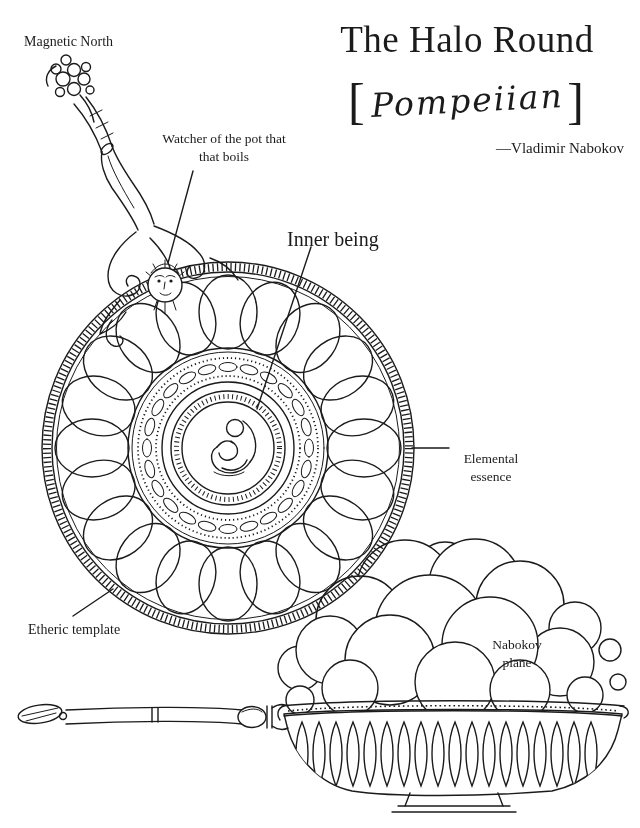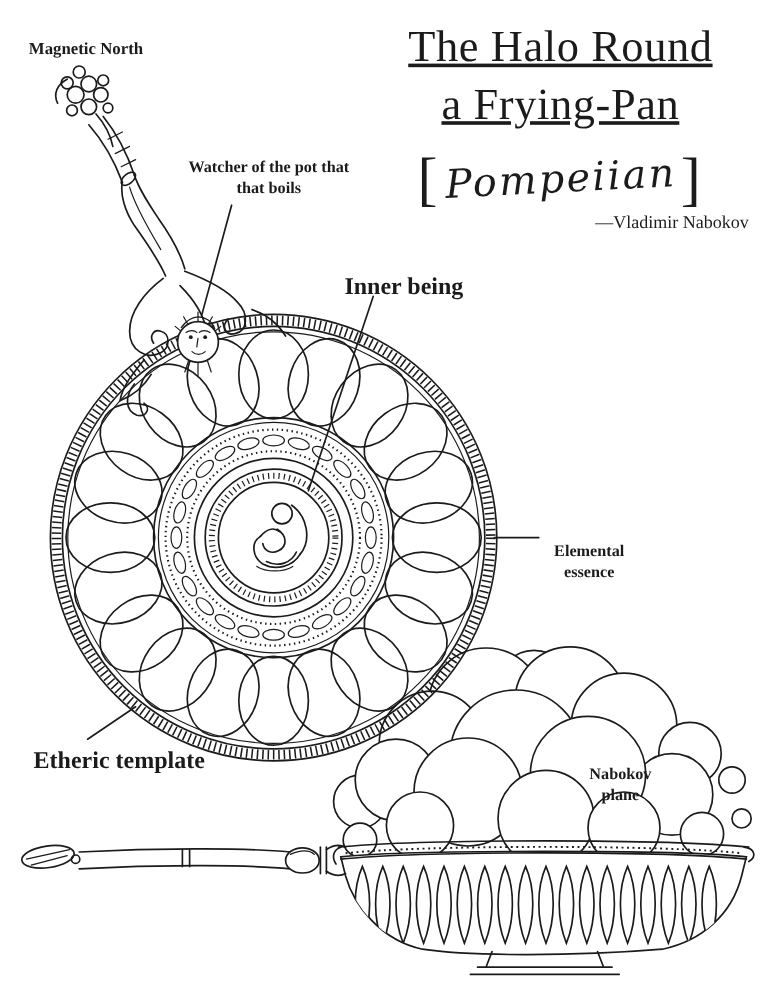--- a/index.html
+++ b/index.html
@@ -13,42 +13,42 @@
   .ln   { fill:none; stroke:var(--ink); stroke-width:1.4; stroke-linecap:round; }
   .thin { stroke-width:1; }
   .wf   { fill:#ffffff; stroke:var(--ink); stroke-width:1.4; }
   .tick { fill:none; stroke:var(--ink); stroke-width:8; stroke-dasharray:1.3 3.2; }
   .dot  { fill:none; stroke:var(--ink); stroke-width:1.8; stroke-dasharray:1.2 2.9; }
   .beads{ fill:none; stroke:var(--ink); stroke-width:5; stroke-dasharray:1 3.4; }
   .dotline { fill:none; stroke:var(--ink); stroke-width:1.6; stroke-dasharray:1.6 3; }
   .fill-ink { fill:var(--ink); stroke:none; }
 
   .label {
-    position:absolute; font-size:13.5px; line-height:1.3; color:var(--ink);font-weight:bold;
+    position:absolute; font-size:13.5px; line-height:1.3; color:var(--ink);
   }
   .center { text-align:center; }
 
   #title-block {
     position:absolute; right:12px; top:16px; width:322px; text-align:center;
   }
-  .t-line { font-size:37px; line-height:1.3; letter-spacing:0.5px;text-decoration:underline; }
+  .t-line { font-size:37px; line-height:1.3; letter-spacing:0.5px; }
   #subtitle { margin-top:8px; white-space:nowrap; }
   .bracket { font-size:50px; font-weight:300; vertical-align:-6px; letter-spacing:2px; }
   .script  {
     font-family:"DejaVu Serif", serif; font-style:italic;
     font-size:33px; letter-spacing:2px; display:inline-block; transform:rotate(-3deg);
     padding:0 4px;
   }
-  #attribution { text-align:right; font-size:15px; padding-right:4px; }
+  #attribution { margin-top:10px; text-align:right; font-size:15px; padding-right:4px; }
 
   #lbl-magnetic-north   { left:24px;  top:33px;  font-size:14px; }
   #lbl-watcher          { left:154px; top:130px; width:140px; }
   #lbl-inner-being      { left:287px; top:226px; font-size:20px; }
   #lbl-elemental        { left:452px; top:450px; width:78px; }
-  #lbl-etheric          { left:28px;  top:621px; font-size:20px; }
+  #lbl-etheric          { left:28px;  top:621px; font-size:14px; }
   #lbl-gaseous          { left:484px; top:636px; width:66px; }
 </style>
 </head>
 <body style="background: rgb(255, 255, 255);">
 
 <svg width="640" height="828" viewBox="0 0 640 828" aria-hidden="true">
   <defs>
     <ellipse id="petal" cx="228" cy="312" rx="29" ry="37"></ellipse>
     <ellipse id="bm" cx="228" cy="367" rx="9" ry="4.5"></ellipse>
     <path id="leaf" d="M302,722 C294,740 294,766 302,786 C310,766 310,740 302,722 Z"></path>
@@ -267,21 +267,20 @@
   <g stroke-width="1.2">
     <path class="ln" d="M193,171 L168,263"></path>
     <path class="ln" d="M311,247 L257,409"></path>
     <path class="ln" d="M412,448 L449,448"></path>
     <path class="ln" d="M113,589 L73,616"></path>
   </g>
 </svg>
 
 <div id="title-block">
   <div class="t-line">The Halo Round</div>
-  <div class="t-line">a Frying-Pan</div>
   <div id="subtitle">
     <span class="bracket">[</span><span class="script">Pompeiian</span><span class="bracket">]</span>
   </div>
   <div id="attribution">—Vladimir Nabokov</div>
 </div>
 
 <div class="label" id="lbl-magnetic-north">Magnetic North</div>
 <div class="label center" id="lbl-watcher">Watcher of the pot that that boils</div>
 <div class="label" id="lbl-inner-being">Inner being</div>
 <div class="label center" id="lbl-elemental">Elemental essence</div>

